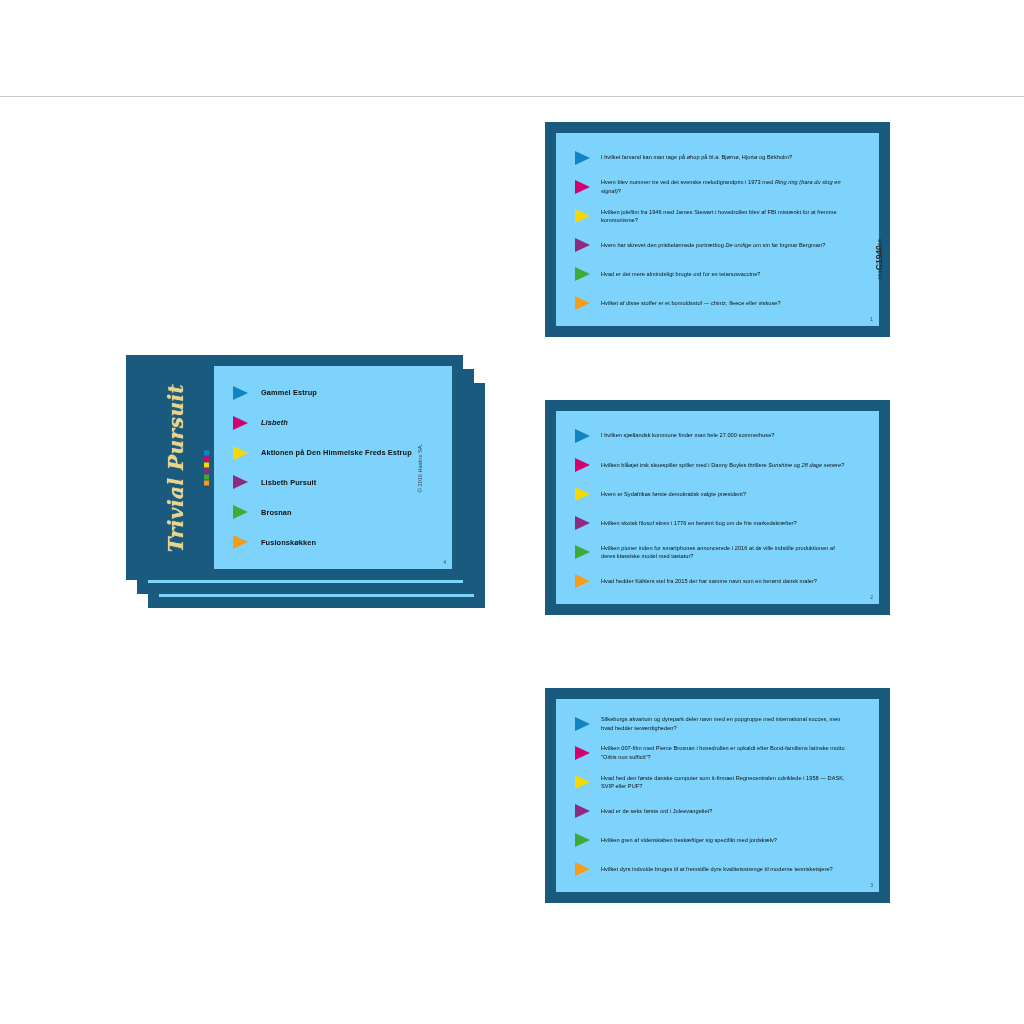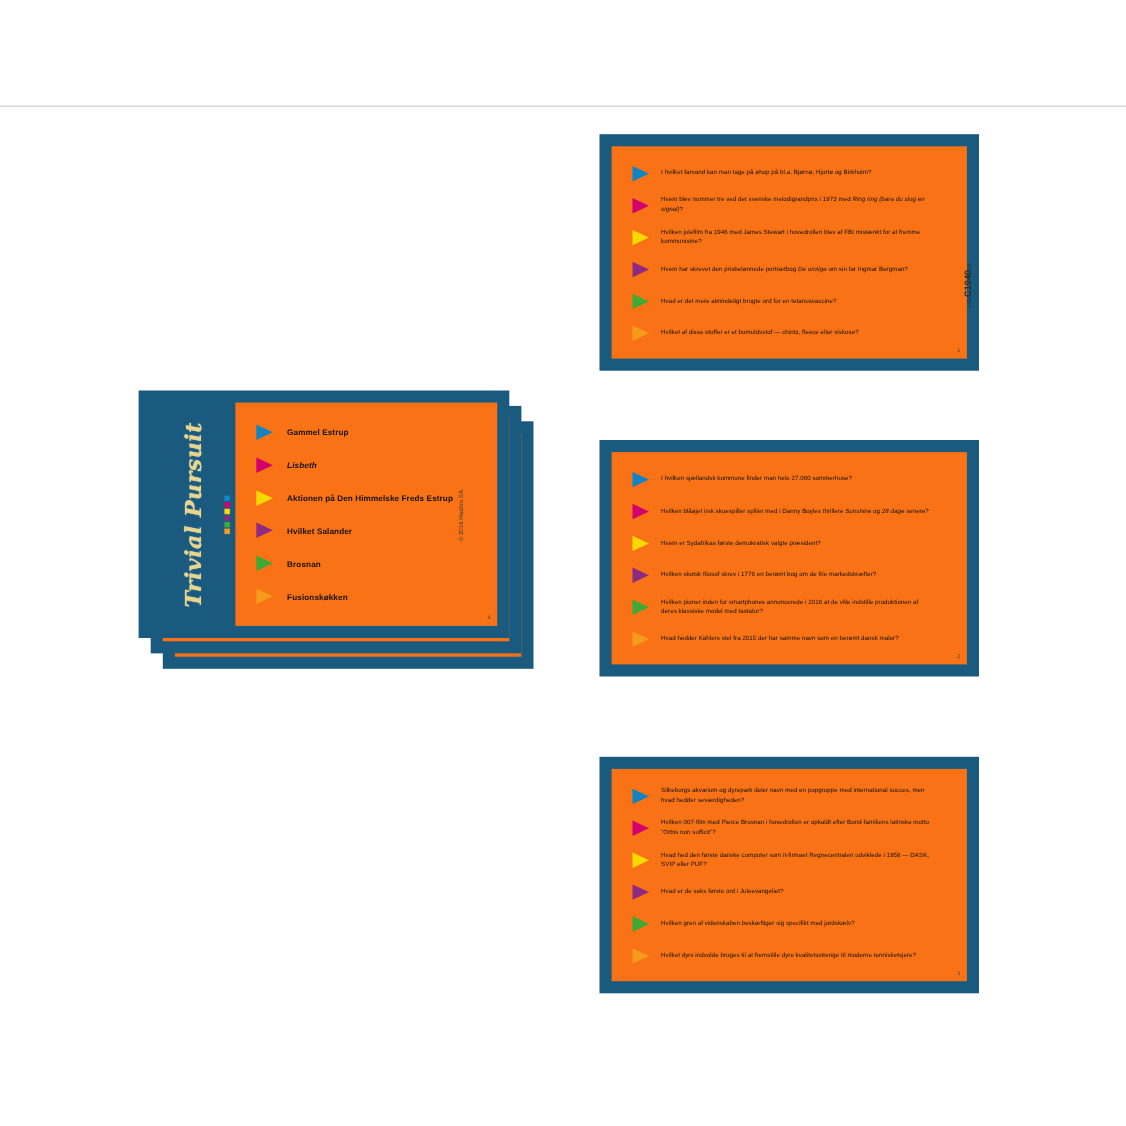--- a/index.html
+++ b/index.html
@@ -30,21 +30,21 @@
     position: absolute;
     background: #1a5a7e;
     box-sizing: border-box;
   }
   .card-inner {
     position: absolute;
     left: 11px;
     top: 11px;
     right: 11px;
     bottom: 11px;
-    background: #f97316;
+    background: #7dd3fc;
     box-sizing: border-box;
   }
 
   
   .qcard { width: 345px; height: 215px; }
   .qcard.c1 { left: 545px; top: 122px; }
   .qcard.c2 { left: 545px; top: 400px; }
   .qcard.c3 { left: 545px; top: 688px; }
 
   .rows {
@@ -240,21 +240,21 @@
           </span>
           <span class="atext">Aktionen på Den Himmelske Freds Estrup</span>
         </div>
 
         <div class="arow">
           <span class="arrow">
             <svg width="17" height="16" viewBox="0 0 17 16">
                 <path d="M1 1 L16 8 L1 15 Z" fill="#8e2a82"></path>
               </svg>
           </span>
-          <span class="atext">Hvilket Salander</span>
+          <span class="atext">Lisbeth Pursuit</span>
         </div>
 
         <div class="arow">
           <span class="arrow">
             <svg width="17" height="16" viewBox="0 0 17 16">
                 <path d="M1 1 L16 8 L1 15 Z" fill="#3faa35"></path>
               </svg>
           </span>
           <span class="atext">Brosnan</span>
         </div>

